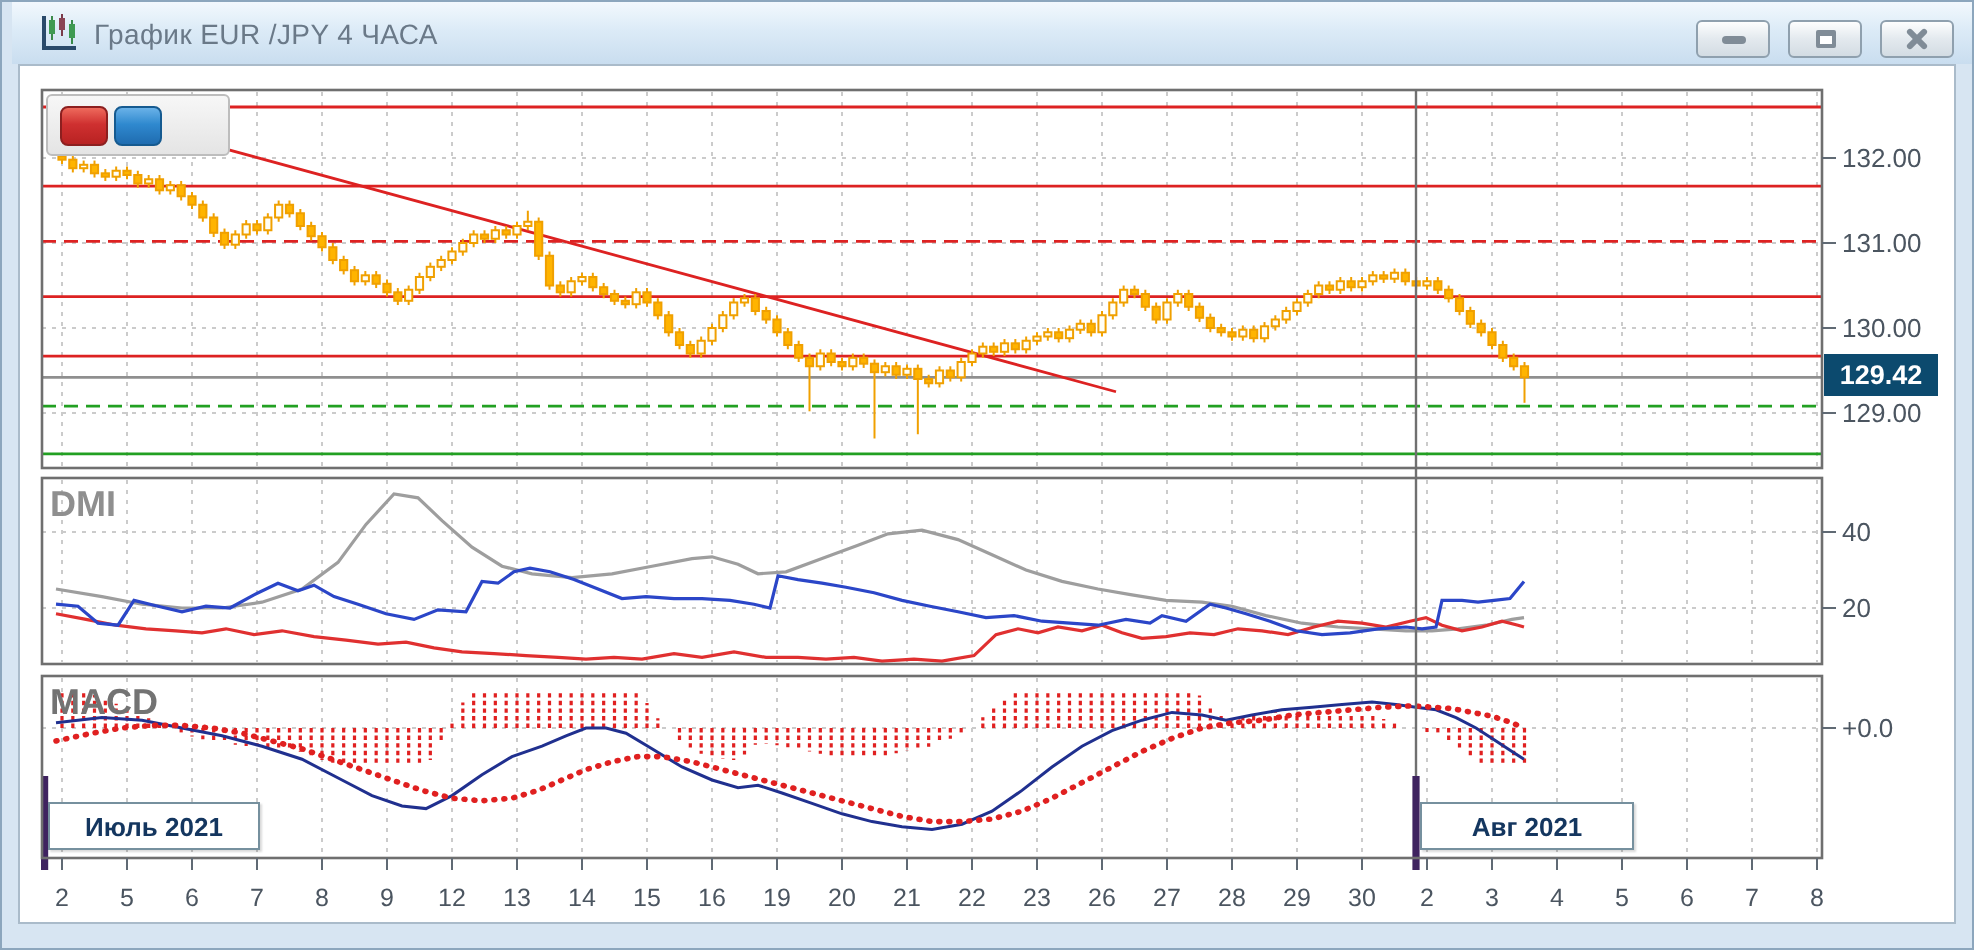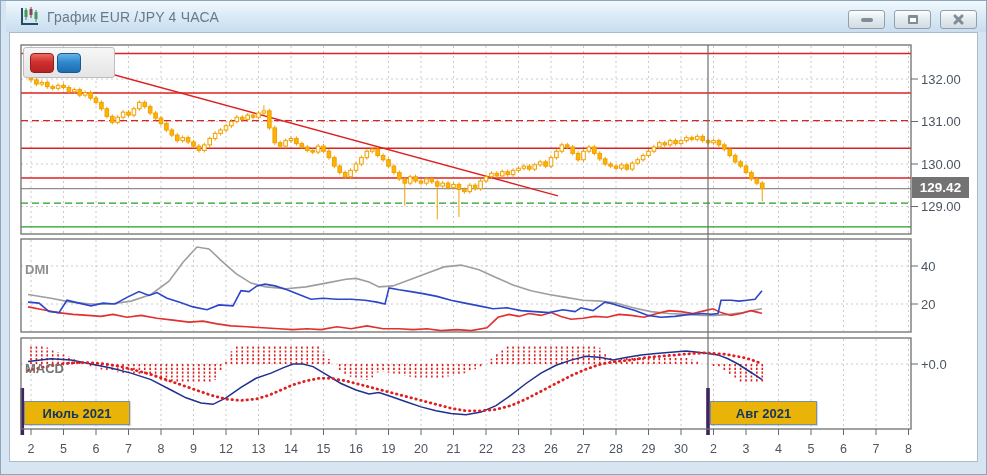--- a/index.html
+++ b/index.html
@@ -29,33 +29,33 @@
   #chart-canvas { position:absolute; left:0; top:0; z-index:2; pointer-events:none; }
 
   .toolbar-box { position:absolute; left:22px; top:46px; width:92px; height:31px; z-index:3;
     background:linear-gradient(#f7f7f7,#e4e4e4); border:1px solid #bdbdbd; border-radius:3px; }
   .tb-btn { position:absolute; top:5px; width:24px; height:20px; border-radius:4px; }
   .tb-sell { left:6px; border:1px solid #8c1f1f;
     background:linear-gradient(#ee6a5c,#cf3030 45%,#b82222); }
   .tb-buy { left:33px; border:1px solid #155a90;
     background:linear-gradient(#6ab2e8,#2f89cf 45%,#1f6cb0); }
 
-  .panel-label { position:absolute; z-index:3; font-size:13px; font-weight:bold;margin-top:20px; }
+  .panel-label { position:absolute; z-index:3; font-size:18px; font-weight:bold; }
   .lbl-dmi { left:24px; top:241px; color:#8f8f8f; }
   .lbl-macd { left:24px; top:340px; color:#737373; }
 
   .month-box { position:absolute; top:400px; height:24px; z-index:3;
-    background:#eab308; border:1px solid #76909e; box-shadow:1px 1px 1px rgba(0,0,0,0.15);
+    background:#ffffff; border:1px solid #76909e; box-shadow:1px 1px 1px rgba(0,0,0,0.15);
     display:flex; align-items:center; justify-content:center;
     font-size:13px; font-weight:bold; color:#14365f; }
   .month-jul { left:23px; width:106px; }
   .month-aug { left:709px; width:107px; }
 
   .price-marker { position:absolute; left:911px; top:176px; width:57px; height:21px; z-index:3;
-    background:#737373; color:#ffffff; font-size:13.5px; font-weight:bold;
+    background:#0c4a6e; color:#ffffff; font-size:13.5px; font-weight:bold;
     display:flex; align-items:center; justify-content:center; }
 </style>
 </head>
 <body>
 
 <div class="titlebar">
   <svg class="title-icon" viewBox="0 0 22 22">
     <line x1="4" y1="2" x2="4" y2="19" stroke="#2a4a6a" stroke-width="2"></line>
     <line x1="3" y1="18" x2="20" y2="18" stroke="#2a4a6a" stroke-width="2"></line>
     <line x1="8" y1="2" x2="8" y2="14" stroke="#3a8a4a" stroke-width="1"></line>

